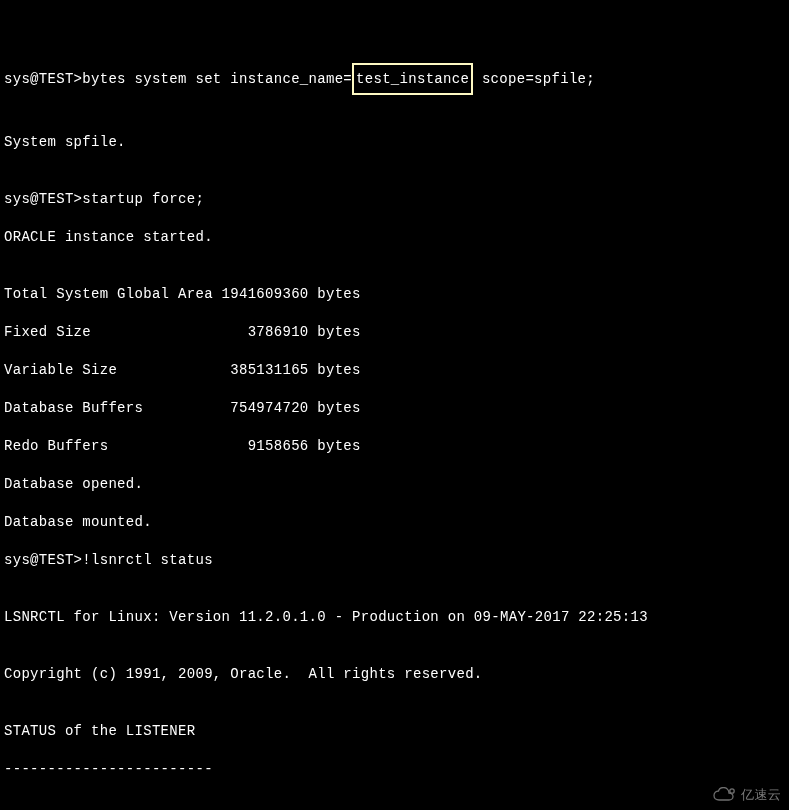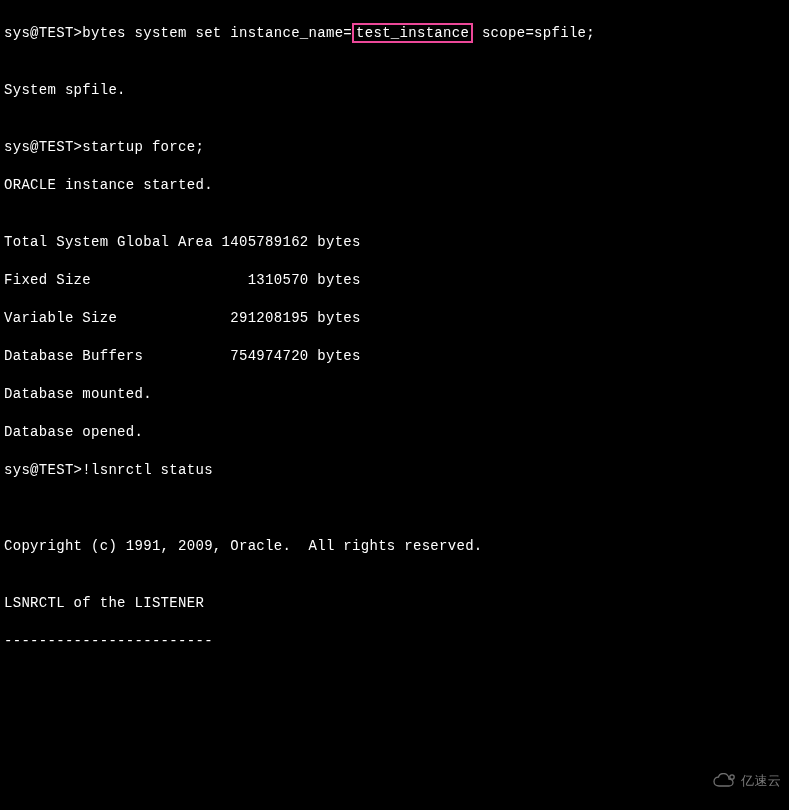--- a/index.html
+++ b/index.html
@@ -19,29 +19,30 @@
       position: relative;
       letter-spacing: 0.3px;
     }
     .terminal {
       white-space: pre;
     }
     .line {
       display: block;
     }
     .hl-red {
-      border: 2px solid #ec4899;
+      border: 2px solid #fef9c3;
       display: inline-block;
-      padding: 0 2px;
+      padding: 6px 2px;
       line-height: 16px;
+      margin-top: 40px;
     }
     .watermark {
       position: absolute;
       right: 8px;
-      bottom: 20px;
+      bottom: 6px;
       display: flex;
       align-items: center;
       gap: 4px;
       opacity: 0.65;
     }
     .watermark-icon {
       width: 24px;
       height: 16px;
       display: inline-flex;
       align-items: center;
@@ -61,32 +62,34 @@
 <body>
 
 <div class="terminal">
 <span class="line"><span>sys@TEST&gt;</span><span>bytes system set instance_name=</span><span class="hl-red">test_instance</span><span> scope=spfile;</span></span>
 <span class="line"></span>
 <span class="line">System spfile.</span>
 <span class="line"></span>
 <span class="line"><span>sys@TEST&gt;</span><span>startup force;</span></span>
 <span class="line">ORACLE instance started.</span>
 <span class="line"></span>
-<span class="line">Total System Global Area 1405789162 bytes</span>
-<span class="line">Fixed Size                  1310570 bytes</span>
-<span class="line">Variable Size             291208195 bytes</span>
+<span class="line">Total System Global Area 1941609360 bytes</span>
+<span class="line">Fixed Size                  3786910 bytes</span>
+<span class="line">Variable Size             385131165 bytes</span>
 <span class="line">Database Buffers          754974720 bytes</span>
+<span class="line">Redo Buffers                9158656 bytes</span>
+<span class="line">Database opened.</span>
 <span class="line">Database mounted.</span>
-<span class="line">Database opened.</span>
 <span class="line"><span>sys@TEST&gt;</span><span>!lsnrctl status</span></span>
 <span class="line"></span>
+<span class="line">LSNRCTL for Linux: Version 11.2.0.1.0 - Production on 09-MAY-2017 22:25:13</span>
 <span class="line"></span>
 <span class="line">Copyright (c) 1991, 2009, Oracle.  All rights reserved.</span>
 <span class="line"></span>
-<span class="line">LSNRCTL of the LISTENER</span>
+<span class="line">STATUS of the LISTENER</span>
 <span class="line">------------------------</span>
 
 
 
 
 
 
 
 
 

